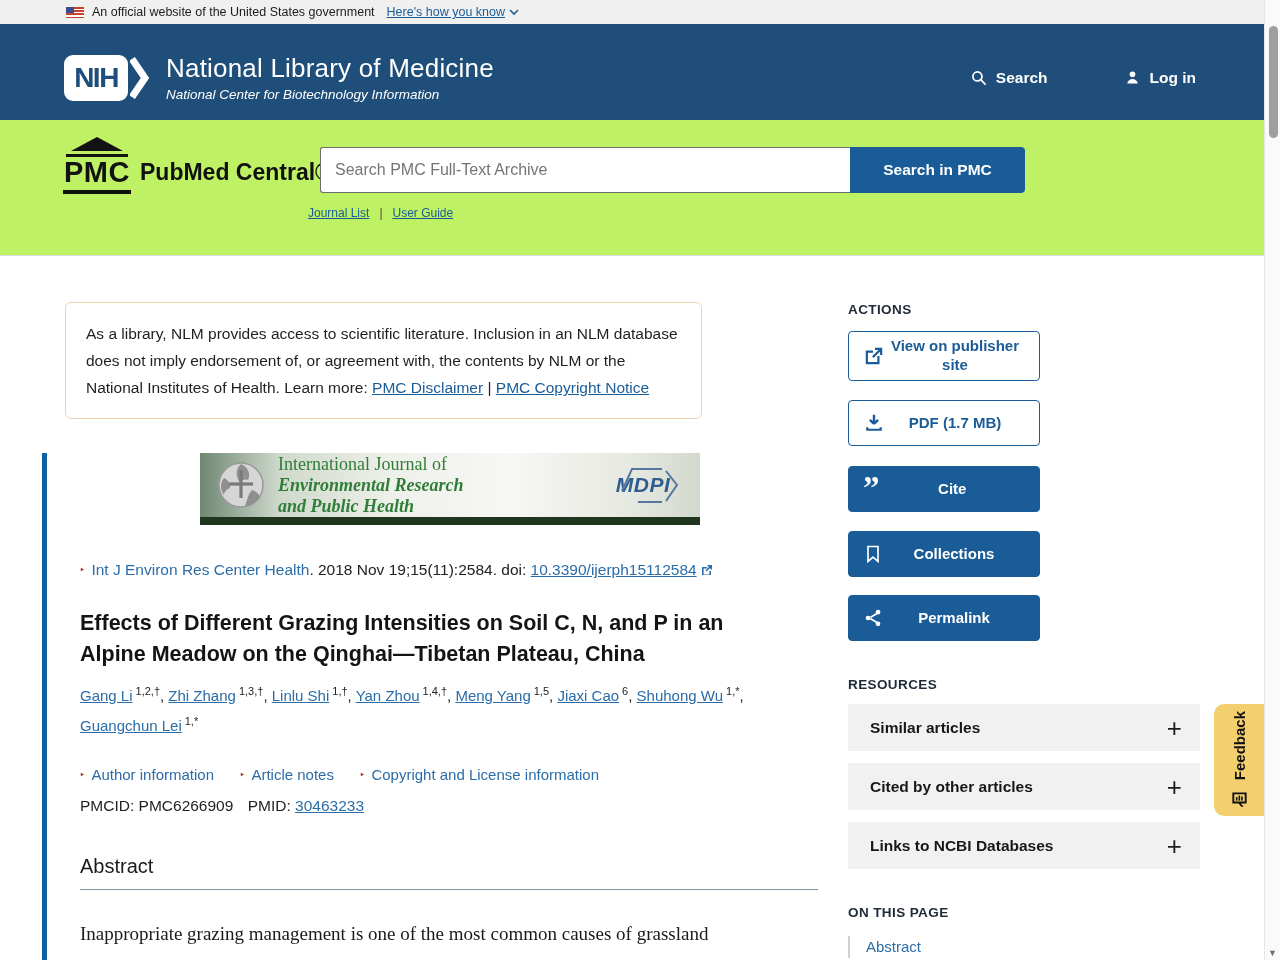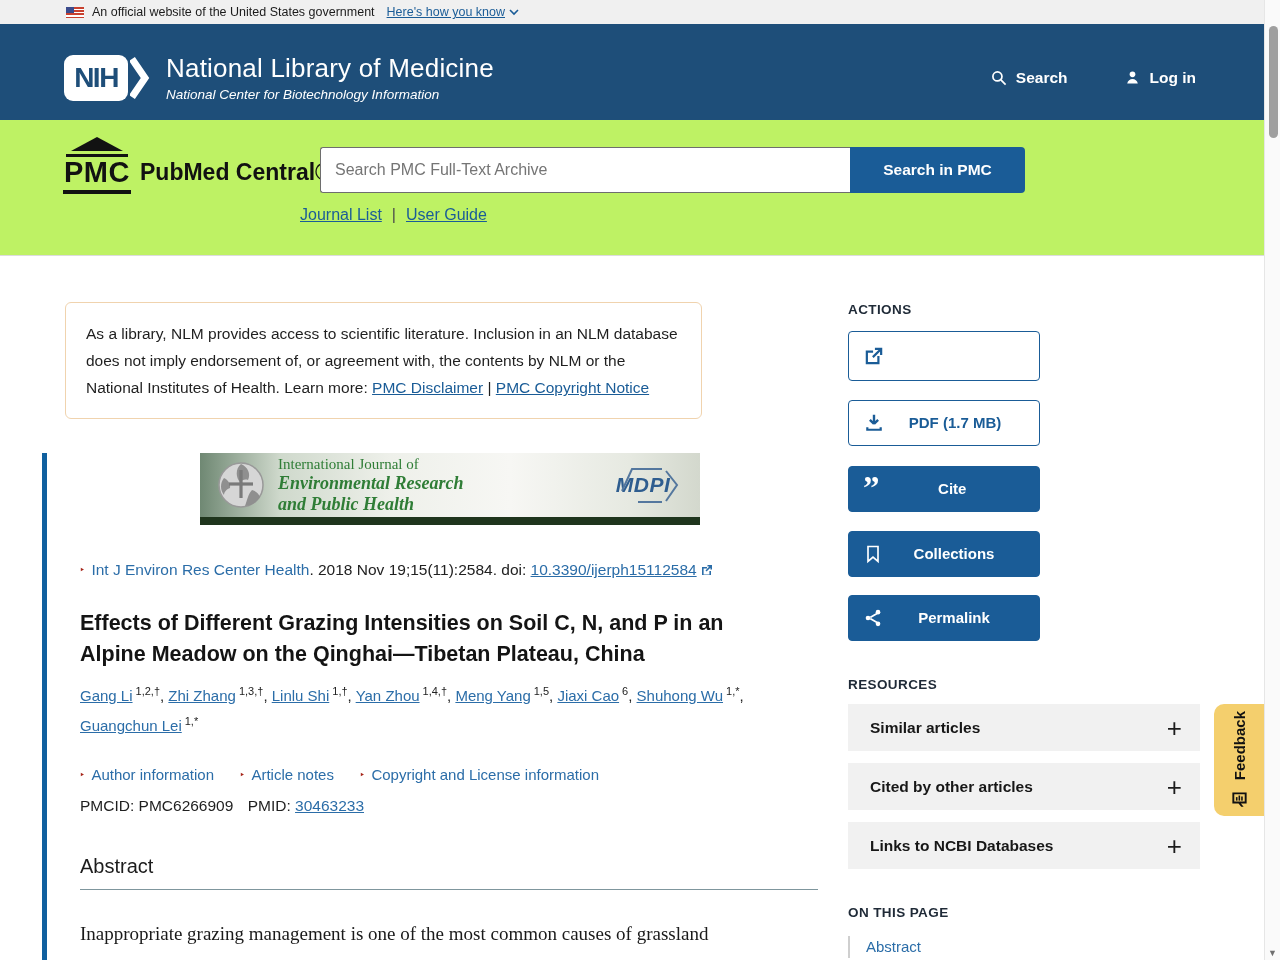--- a/index.html
+++ b/index.html
@@ -19,42 +19,42 @@
   .nih-header { height:96px; background:#1e4e79; display:flex; align-items:center;
     padding:11px 84px 0 64px; }
   .nih-logo { display:flex; align-items:center; }
   .nih-badge { background:#fff; border-radius:9px; width:64px; height:46px; display:flex;
     align-items:center; justify-content:center; font-weight:800; font-size:28px;
     color:#1e4e79; letter-spacing:-1.5px; }
   .nih-chevron { margin-left:2px; display:flex; }
   .nih-titles { margin-left:14px; color:#fff; }
   .nih-title { font-size:26px; font-weight:500; letter-spacing:.2px; }
   .nih-sub { font-size:13.5px; font-style:italic; margin-top:3px; }
-  .nih-right { margin-left:auto; display:flex; align-items:center; gap:56px; color:#fff; }
+  .nih-right { margin-left:auto; display:flex; align-items:center; gap:76px; color:#fff; }
   .nih-right .hbtn { display:flex; align-items:center; gap:9px; font-weight:700; font-size:15.5px; cursor:pointer; }
 
   
   .pmc-bar { position:relative; height:136px; background:#bef264; border-bottom:1px solid #dcdcdc; }
   .pmc-logo { position:absolute; left:64px; top:17px; display:flex; align-items:flex-end; gap:10px; cursor:pointer; }
   .pmc-building { display:flex; flex-direction:column; align-items:center; width:66px; }
   .pmc-roof { width:0; height:0; border-left:26px solid transparent; border-right:26px solid transparent;
     border-bottom:14px solid #121212; }
   .pmc-lintel { width:62px; height:3px; background:#121212; margin-top:3px; }
   .pmc-acronym { font-size:29px; font-weight:800; letter-spacing:.5px; color:#121212;
     line-height:1.1; border-bottom:4px solid #121212; padding:0 1px 1px; }
   .pmc-name { font-size:23px; font-weight:600; color:#111; padding-bottom:8px; }
   .search-row { position:absolute; left:320px; top:27px; display:flex; }
   .pmc-search-input { width:530px; height:46px; border:1px solid #6e6e6e; border-right:none;
     border-radius:3px 0 0 3px; padding:0 14px; font-size:16px; color:#333;
     font-family:"Liberation Sans",sans-serif; }
   .pmc-search-input::placeholder { color:#757575; }
   .pmc-search-btn { width:175px; height:46px; background:#1a5c97; color:#fff; font-weight:700;
     font-size:15.5px; border:none; border-radius:0 4px 4px 0; cursor:pointer;
     font-family:"Liberation Sans",sans-serif; }
-  .pmc-links { position:absolute; left:300px; top:86px; font-size:16px; }
+  .pmc-links { position:absolute; left:308px; top:86px; font-size:12px; }
   .pmc-links a { color:#1a5c97; text-decoration:underline; }
   .pmc-links .pipe { color:#4a4a4a; padding:0 10px; }
 
   
   .main { display:flex; padding:46px 42px 0; }
   .content { width:778px; }
   .sidebar { width:352px; margin-left:28px; }
 
   
   .notice-box { margin-left:23px; width:637px; border:1px solid #f0d3ae; border-radius:6px;
@@ -62,21 +62,21 @@
   .notice-box a { color:#1a5c97; text-decoration:underline; }
 
   
   .article { margin-top:34px; border-left:5px solid #10609f; padding-left:33px; }
   .journal-banner { width:500px; margin-left:120px; }
   .banner-body { height:64px; display:flex; align-items:center;
     background:linear-gradient(90deg,#6f8873 0%,#cfd9cc 16%,#eef0ea 38%,#f7f7f4 62%,#e6e9e1 86%,#d3d8cd 100%); }
   .banner-base { height:8px; background:#1f351d; }
   .globe { margin-left:16px; flex:0 0 auto; display:flex; }
   .banner-text { margin-left:12px; font-family:"Liberation Serif",serif; color:#2f7d36; }
-  .banner-line1 { font-size:15px; }
+  .banner-line1 { font-size:18px; }
   .banner-line23 { font-size:18px; font-weight:700; font-style:italic; line-height:1.15; }
   .mdpi { margin-left:auto; margin-right:18px; position:relative; width:78px; height:48px;
     display:flex; align-items:center; justify-content:center; }
   .mdpi-text { font-weight:800; font-style:italic; font-size:21px; color:#2e5d8f; letter-spacing:.5px; }
   .mdpi svg { position:absolute; inset:0; }
 
   .tri { color:#a6271c; font-size:12px; margin-right:7px; vertical-align:1px; }
   .citation { margin-top:36px; font-size:15.5px; color:#212121; }
   .citation .journal-link { color:#2b6da8; text-decoration:none; }
   .citation .doi-link { color:#2b6da8; text-decoration:underline; }
@@ -271,20 +271,21 @@
   </div>
 
   <div class="sidebar">
     <div class="side-label">ACTIONS</div>
     <div class="actions-stack">
       <div class="side-btn btn-outline b1 mb19">
         <svg width="22" height="22" viewBox="0 0 24 24">
           <path d="M3 6h8v2.4H5.4v10.2h10.2V12H18v9H3z" fill="#1a5c97"></path>
           <path d="M13 3h8v8h-2.4V7.1l-7 7-1.7-1.7 7-7H13z" fill="#1a5c97"></path>
           </svg>
+        <span class="lbl">View on publisher site</span>
       </div>
       <div class="side-btn btn-outline bN mb20">
         <svg width="22" height="22" viewBox="0 0 24 24">
           <path d="M12 3v10M12 13l-4.5-4.5M12 13l4.5-4.5" stroke="#1a5c97" stroke-width="2.6" fill="none"></path>
           <path d="M3.5 16.5v4h17v-4h-2.4v1.8H5.9v-1.8z" fill="#1a5c97"></path>
           </svg>
         <span class="lbl">PDF (1.7 MB)</span>
       </div>
       <div class="side-btn btn-solid bN mb19">
         <span class="q-glyph">”</span>

